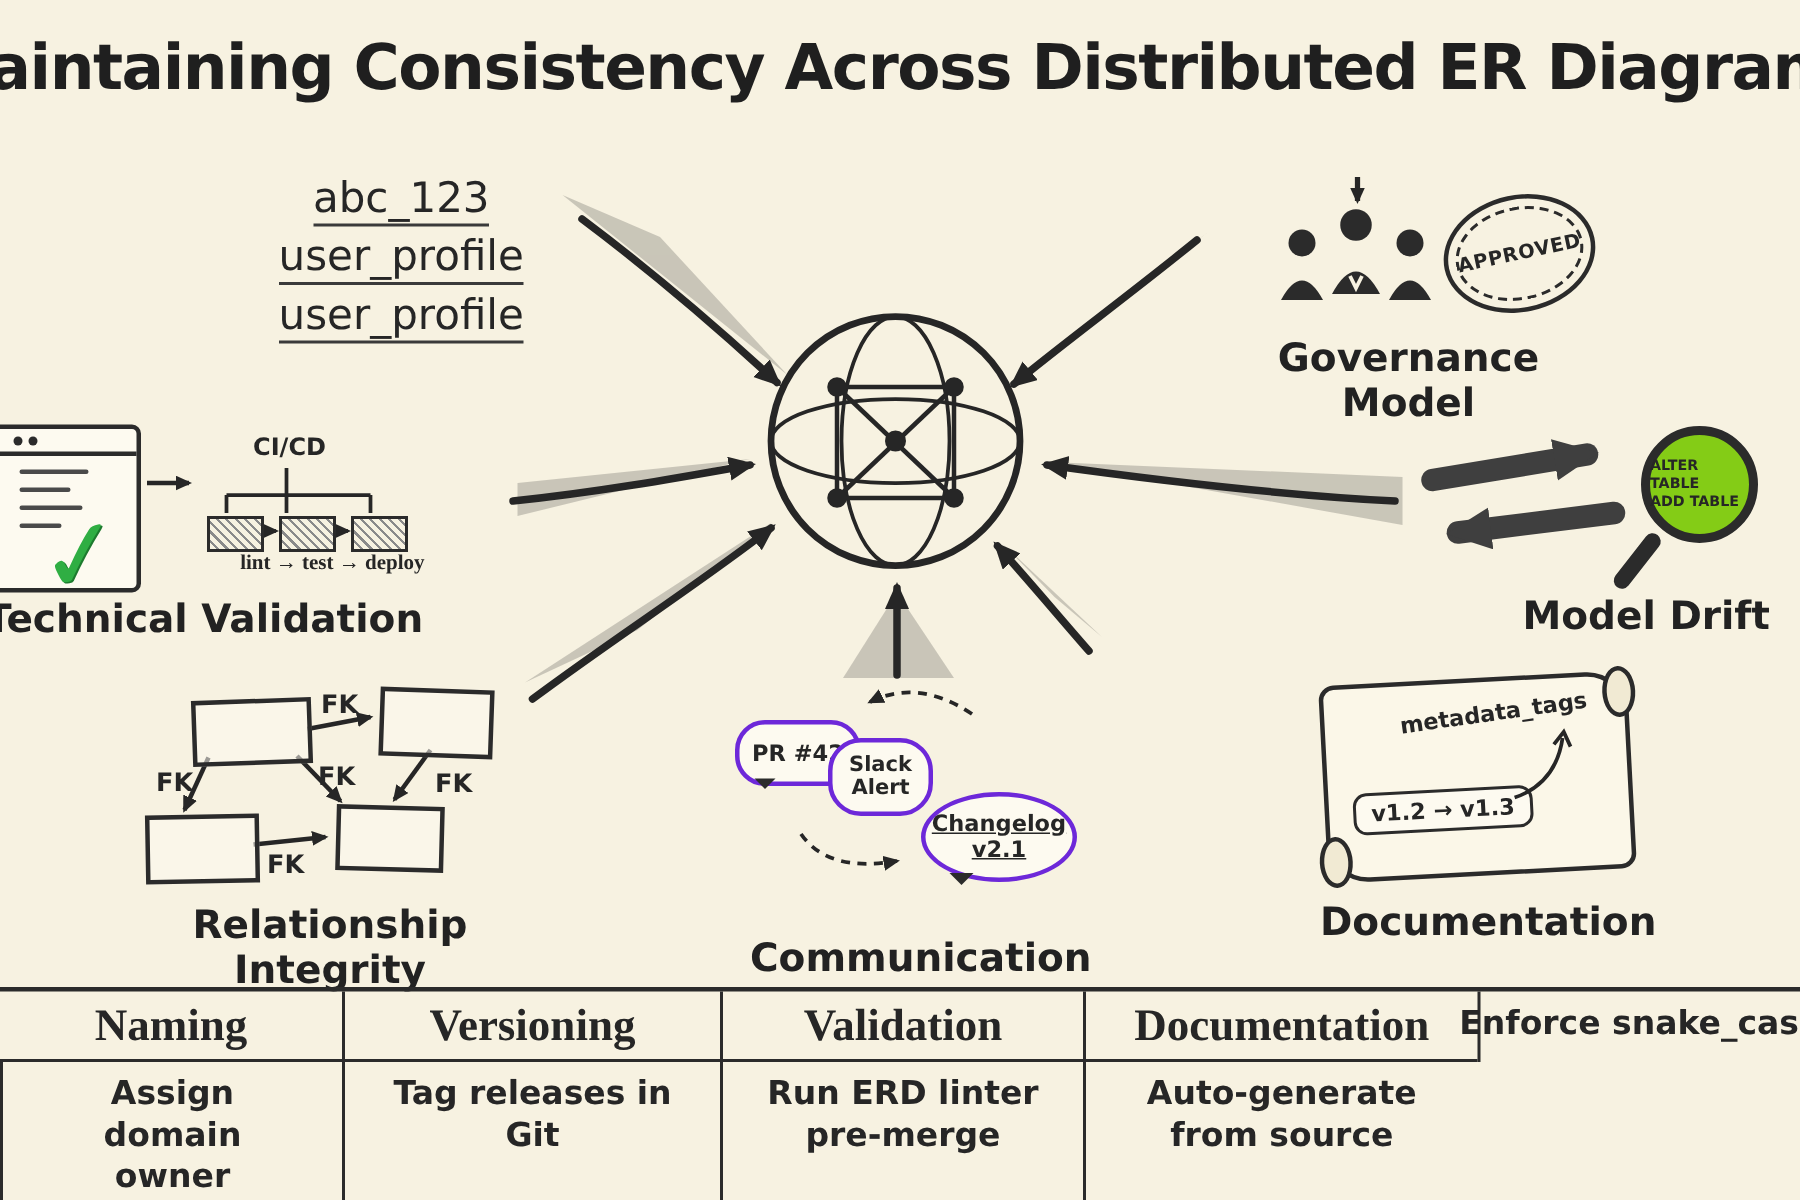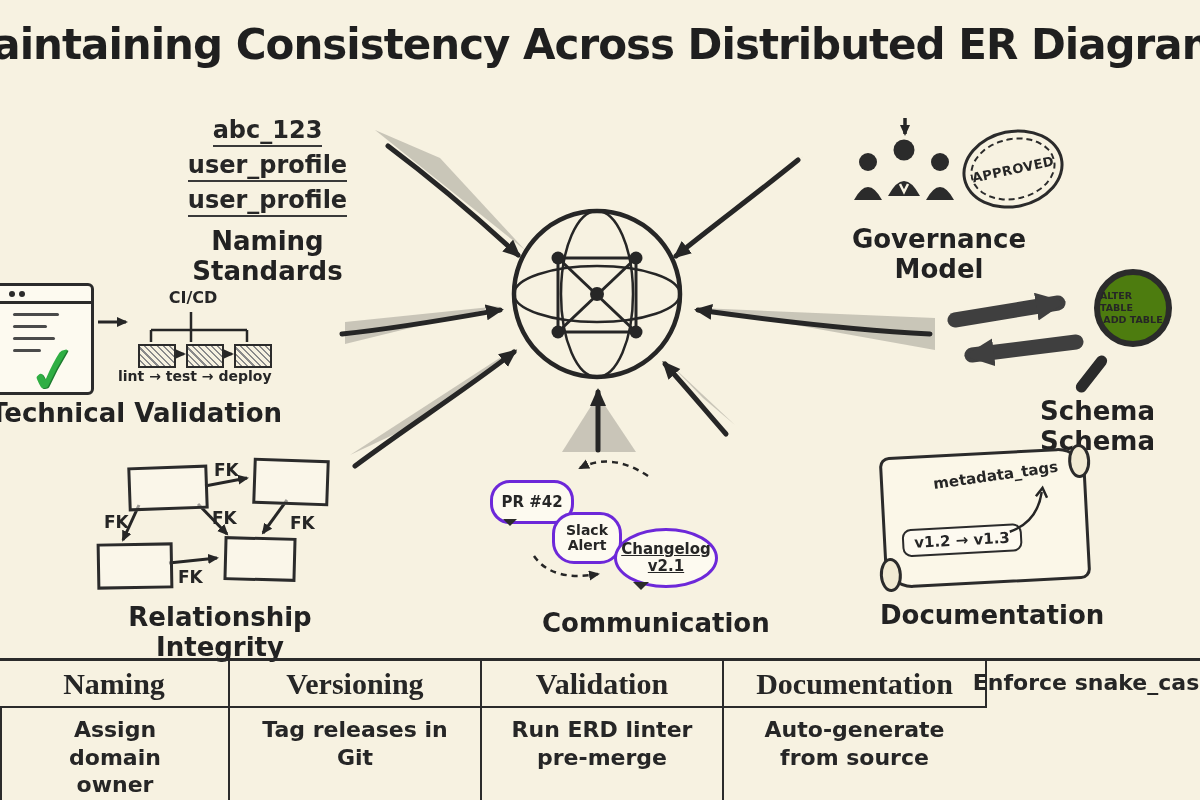--- a/index.html
+++ b/index.html
@@ -14,21 +14,21 @@
   .title{
     top:20px;left:50%;transform:translateX(-50%);
     font-size:42px;font-weight:bold;letter-spacing:-1px;white-space:nowrap;
     color:#1f1f1f;z-index:3;
   }
   
   .sec-label{font-size:26px;font-weight:bold;text-align:center;z-index:3;color:#222;}
   
   .naming-examples{top:118px;left:150px;width:235px;text-align:center;z-index:3;}
   .naming-examples .ex{
-    display:inline-block;font-size:24px;font-weight:bold;line-height:1.0;
+    display:inline-block;font-size:28px;font-weight:normal;line-height:1.0;
     border-bottom:2px solid #3a3a3a;padding-bottom:3px;margin-bottom:6px;
   }
   
   .stamp{
     top:130px;left:962px;width:96px;height:72px;z-index:3;
     border:3px solid #2b2b2b;border-radius:50%;
     transform:rotate(-12deg);
     display:flex;align-items:center;justify-content:center;
   }
   .stamp-inner{
@@ -47,47 +47,47 @@
   .check{
     top:338px;left:26px;font-size:66px;font-weight:bold;color:#2fae43;
     transform:rotate(-8deg);z-index:4;line-height:1;
     text-shadow:1px 1px 0 #1d7a2e;
   }
   .cicd-label{top:288px;left:156px;width:74px;text-align:center;font-size:16px;font-weight:bold;z-index:3;}
   .stage{
     width:34px;height:20px;border:2.5px solid #2b2b2b;z-index:3;background:
     repeating-linear-gradient(45deg, rgba(0,0,0,0) 0 3px, #8a8a8a 3px 4.5px);
   }
-  .pipeline-text{top:368px;left:118px;width:165px;text-align:left;font-size:14px;font-weight:bold;z-index:3;white-space:nowrap;}
+  .pipeline-text{top:368px;left:118px;width:165px;text-align:right;font-size:14px;font-weight:bold;z-index:3;white-space:nowrap;font-family:Liberation Serif, serif;}
   .tv-label{top:398px;left:-10px;width:250px;white-space:nowrap;}
   
   .magnifier{
-    top:269px;left:1094px;width:78px;height:78px;border:6px solid #2b2b2b;border-radius:50%;
-    background:#4d7c0f;z-index:3;box-sizing:border-box;
-    display:flex;flex-direction:column;align-items:center;justify-content:center;
+    top:284px;left:1094px;width:78px;height:78px;border:6px solid #2b2b2b;border-radius:50%;
+    background:#84cc16;z-index:3;box-sizing:border-box;
+    display:flex;flex-direction:column;justify-content:center;
   }
   .magnifier span{font-size:9.5px;font-weight:bold;line-height:1.25;}
   .mag-handle{top:352px;left:1086px;width:11px;height:44px;background:#2b2b2b;border-radius:6px;transform:rotate(38deg);z-index:3;}
   .sd-label{top:396px;left:1000px;width:195px;}
   
   .ent{border:3px solid #2b2b2b;background:rgba(253,250,240,.55);z-index:3;}
   .fk{font-size:17px;font-weight:bold;z-index:4;}
   .ri-label{top:602px;left:70px;width:300px;}
   
   .bubble{
     border:3px solid #6d28d9;background:#fdfaf0;z-index:3;
     display:flex;align-items:center;justify-content:center;text-align:center;
     font-weight:bold;box-sizing:border-box;
   }
   .bubble1{top:480px;left:490px;width:84px;height:44px;border-radius:20px;font-size:15px;}
   .bubble1::after{content:"";position:absolute;left:10px;bottom:-12px;border:7px solid transparent;border-top-color:#2b2b2b;}
-  .bubble2{top:512px;left:552px;width:70px;height:52px;border-radius:22px;font-size:14px;line-height:1.1;padding:2px;}
+  .bubble2{top:492px;left:552px;width:70px;height:52px;border-radius:22px;font-size:14px;line-height:1.1;padding:2px;}
   .bubble3{top:528px;left:614px;width:104px;height:60px;border-radius:50%;font-size:15px;line-height:1.15;text-decoration:underline;}
   .bubble3::after{content:"";position:absolute;left:16px;bottom:-13px;border:8px solid transparent;border-top-color:#2b2b2b;}
-  .comm-label{top:608px;left:500px;width:200px;margin-left:42px;}
+  .comm-label{top:624px;left:500px;width:200px;}
   
   .scroll{
     top:452px;left:882px;width:200px;height:126px;z-index:3;
     background:#fbf7e8;border:3px solid #2b2b2b;border-radius:10px 28px 10px 28px;
     transform:rotate(-3deg);
   }
   .scroll .curl{position:absolute;width:16px;height:28px;border:3px solid #2b2b2b;border-radius:50%;background:#f1ead3;}
   .scroll .curl.tr{right:-8px;top:-6px;}
   .scroll .curl.bl{left:-8px;bottom:-6px;}
   .scroll-title{position:absolute;top:12px;left:50px;font-size:15px;font-weight:bold;transform:rotate(-5deg);}
@@ -204,21 +204,20 @@
     </g>
 
     <path d="M 905 118 L 905 134" stroke="#262626" stroke-width="3.5" fill="none" marker-end="url(#ahSmall)"></path>
   </svg>
 
   <div class="abs naming-examples">
     <div><span class="ex">abc_123</span></div>
     <div><span class="ex">user_profile</span></div>
     <div><span class="ex">user_profile</span></div>
   </div>
-  <div class="abs sec-label" style="top:226px;left:145px;width:245px;">Naming Standards</div>
 
   <svg class="abs" style="top:126px;left:848px;z-index:3;" width="112" height="84" viewBox="0 0 112 84">
     <g fill="#2b2b2b">
       <circle cx="20" cy="36" r="9"></circle>
       <path d="M6 74 Q20 48 34 74 Z"></path>
       <circle cx="56" cy="24" r="10.5"></circle>
       <path d="M40 70 Q56 40 72 70 Z"></path>
       <circle cx="92" cy="36" r="9"></circle>
       <path d="M78 74 Q92 48 106 74 Z"></path>
     </g>
@@ -245,21 +244,21 @@
   <div class="abs stage" style="top:344px;left:186px;"></div>
   <div class="abs stage" style="top:344px;left:234px;"></div>
   <div class="abs pipeline-text">lint → test → deploy</div>
   <div class="abs sec-label tv-label">Technical Validation</div>
 
   <div class="abs magnifier">
     <span>ALTER TABLE</span>
     <span>ADD TABLE</span>
   </div>
   <div class="abs mag-handle"></div>
-  <div class="abs sec-label sd-label">Schema Schema</div>
+  <div class="abs sec-label sd-label">Model Drift</div>
 
   <div class="abs ent" style="top:466px;left:128px;width:74px;height:38px;transform:rotate(-2deg);"></div>
   <div class="abs ent" style="top:459px;left:253px;width:70px;height:40px;transform:rotate(2deg);"></div>
   <div class="abs ent" style="top:543px;left:97px;width:70px;height:40px;transform:rotate(-1deg);"></div>
   <div class="abs ent" style="top:537px;left:224px;width:66px;height:38px;transform:rotate(1.5deg);"></div>
   <span class="abs fk" style="top:460px;left:214px;">FK</span>
   <span class="abs fk" style="top:512px;left:104px;">FK</span>
   <span class="abs fk" style="top:508px;left:212px;">FK</span>
   <span class="abs fk" style="top:513px;left:290px;">FK</span>
   <span class="abs fk" style="top:567px;left:178px;">FK</span>

